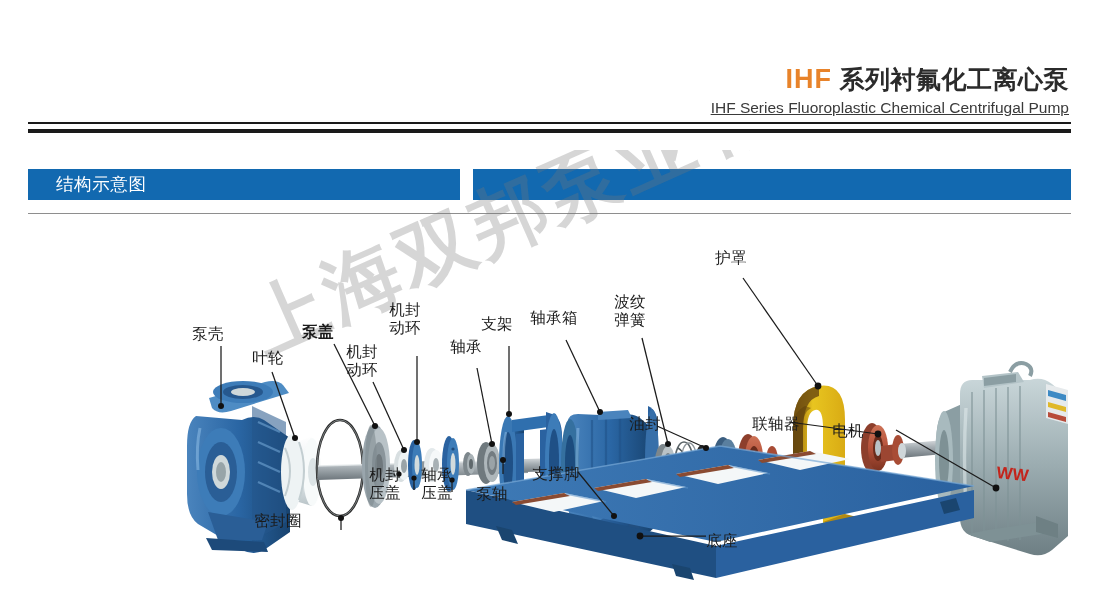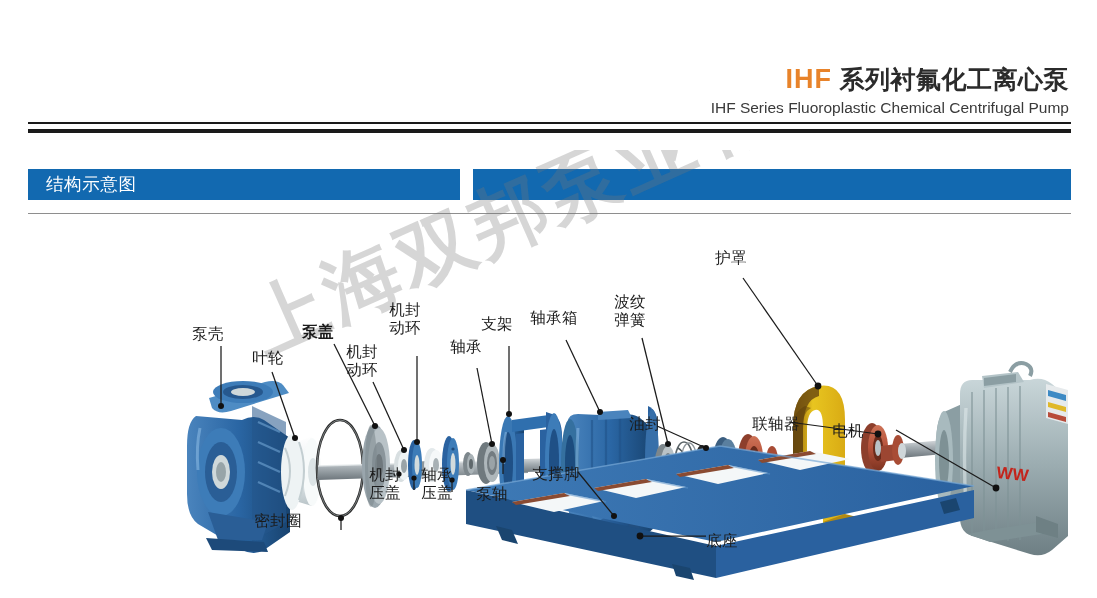--- a/index.html
+++ b/index.html
@@ -37,20 +37,21 @@
     font-weight: 700;
     letter-spacing: 1px;
   }
   #title-en {
     font-size: 15.5px;
     line-height: 22px;
     margin-top: 3px;
     color: #3a3a3a;
     white-space: nowrap;
     font-weight: 400;
+    text-decoration: underline;
   }
 
   
   #rule-thin {
     position: absolute;
     left: 28px; right: 26px;
     top: 122px; height: 1.6px;
     background: #1a1a1a;
   }
   #rule-thick {
@@ -61,21 +62,21 @@
   }
 
   
   #section-bar-title {
     position: absolute;
     left: 28px; top: 169px;
     width: 432px; height: 31px;
     background: #1269b0;
     display: flex;
     align-items: center;
-    padding-left: 18px;
+    padding-left: 28px;
   }
   #section-bar-title .sec-cn {
     color: #fff;
     font-size: 17.5px;
     font-weight: 400;
     letter-spacing: 0.6px;
     line-height: 1;
   }
   #section-bar-title .sec-en {
     color: #fff;

